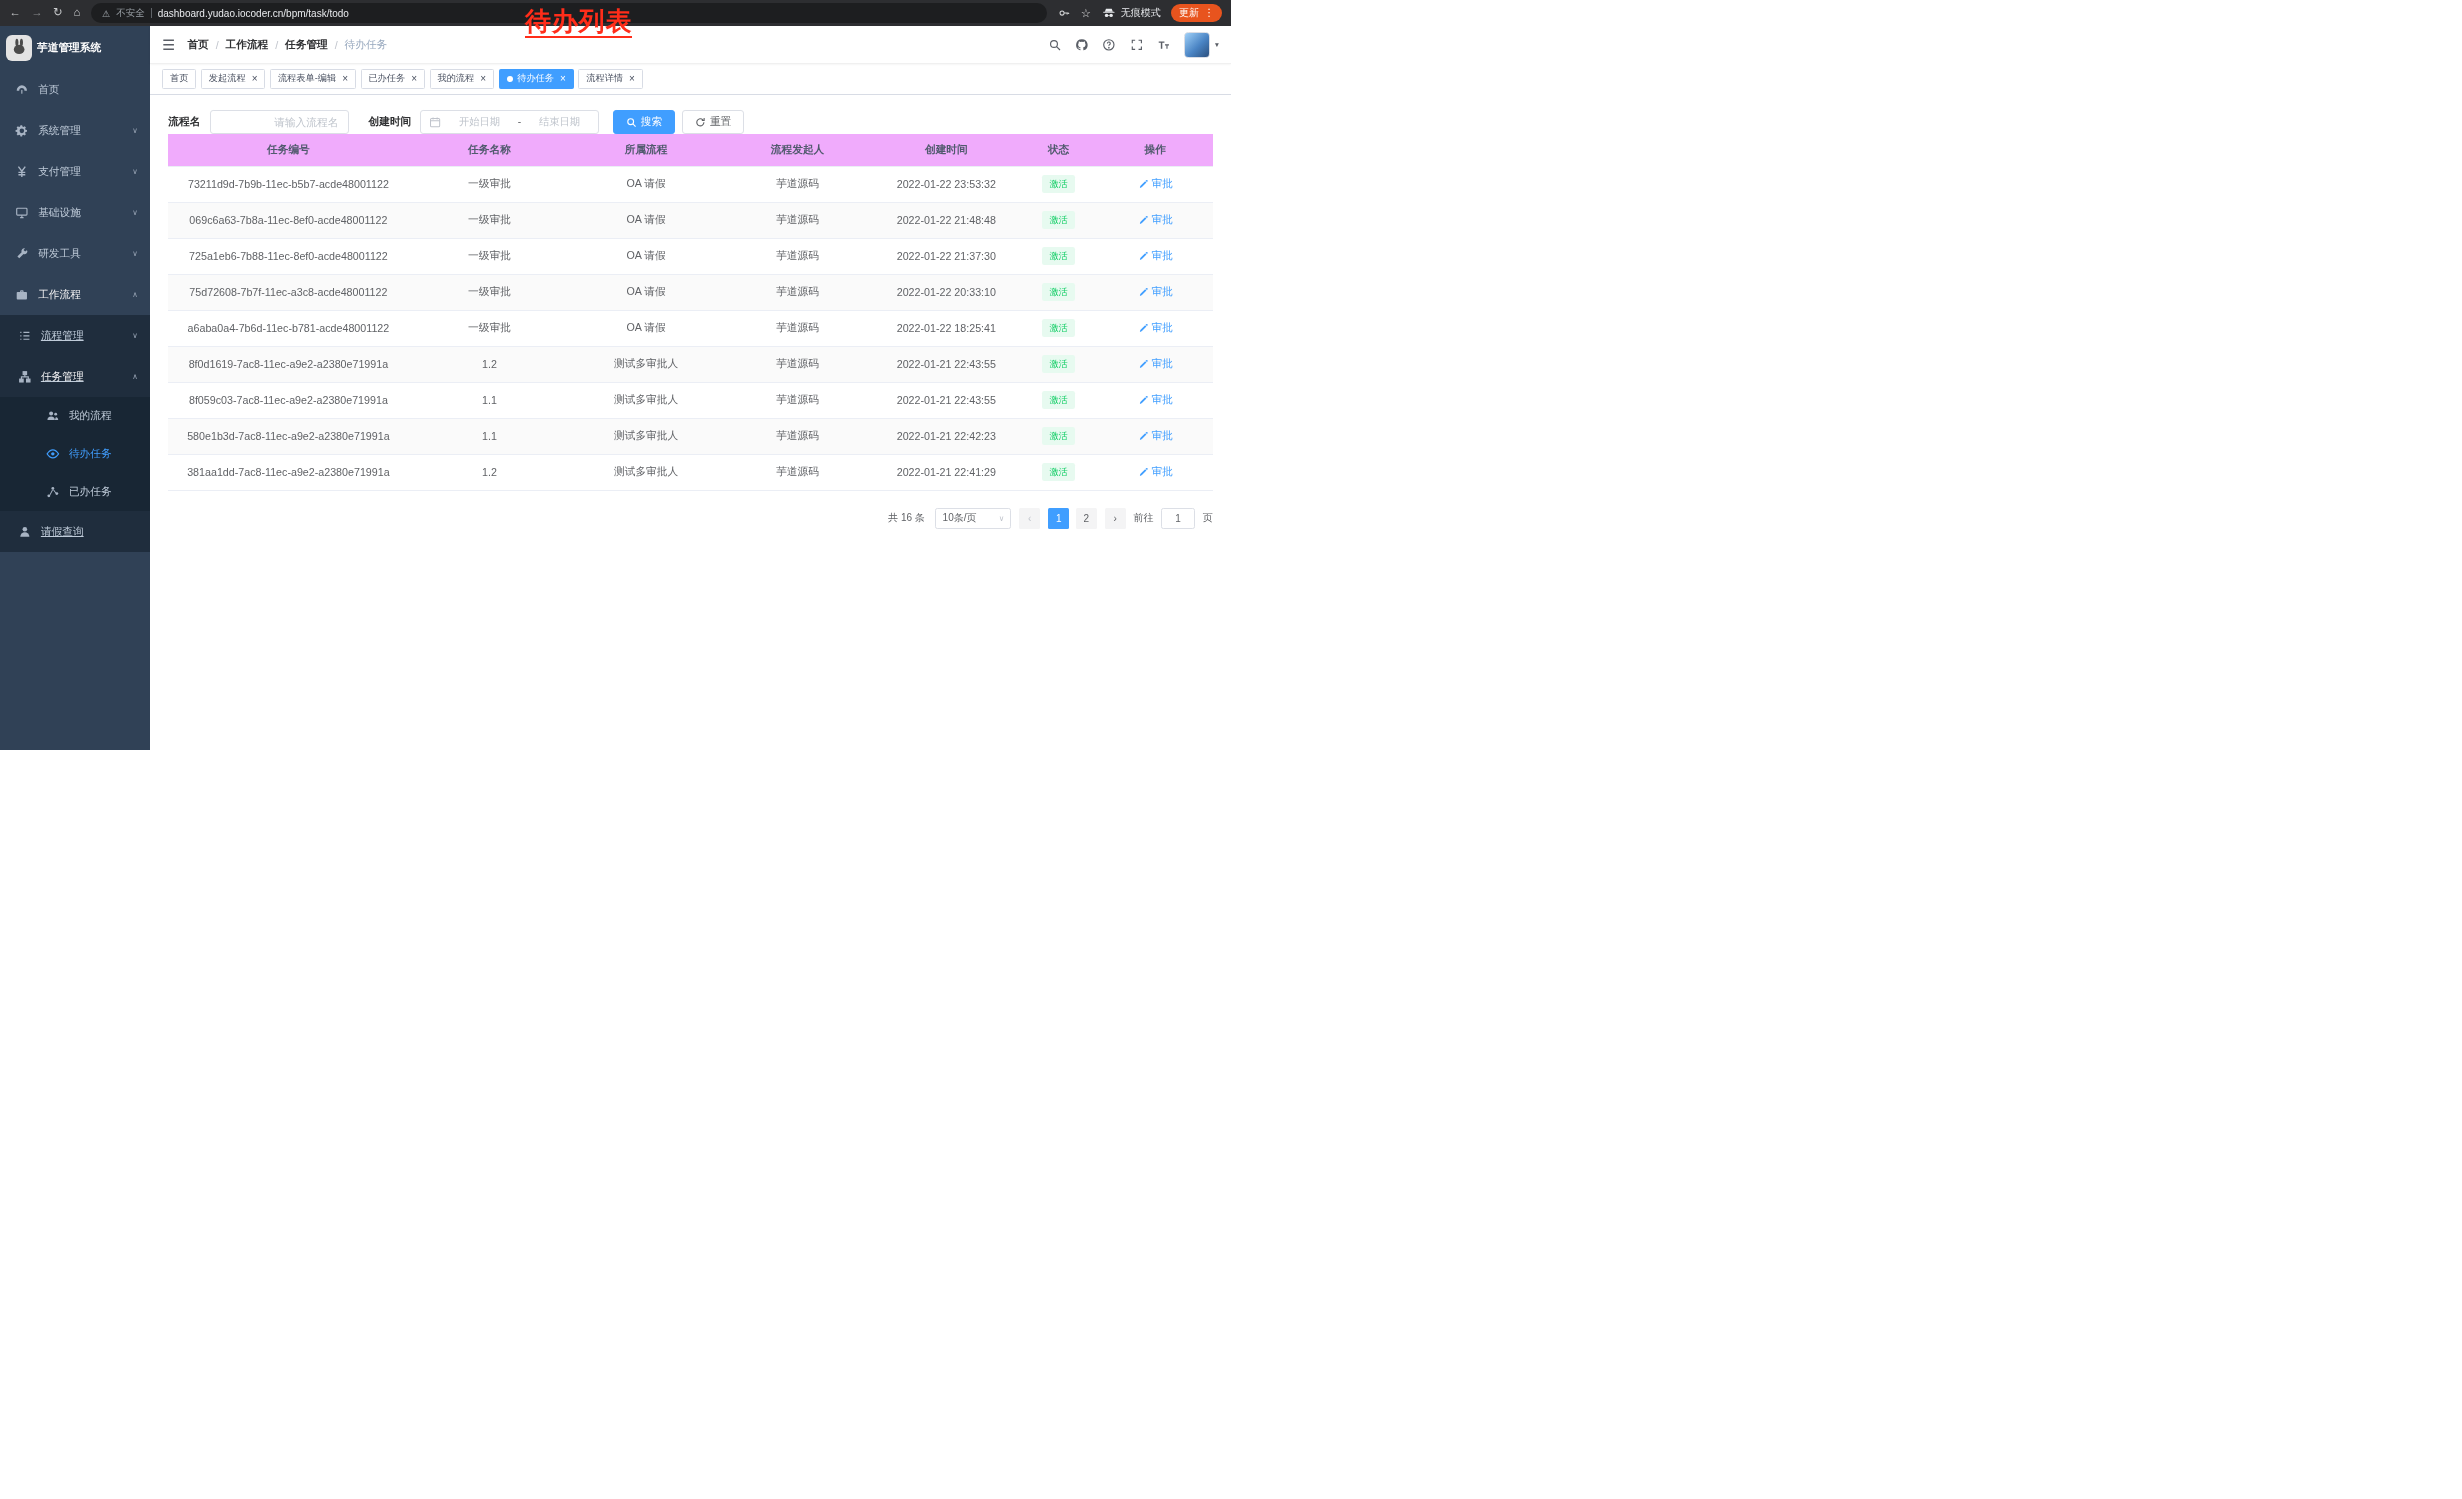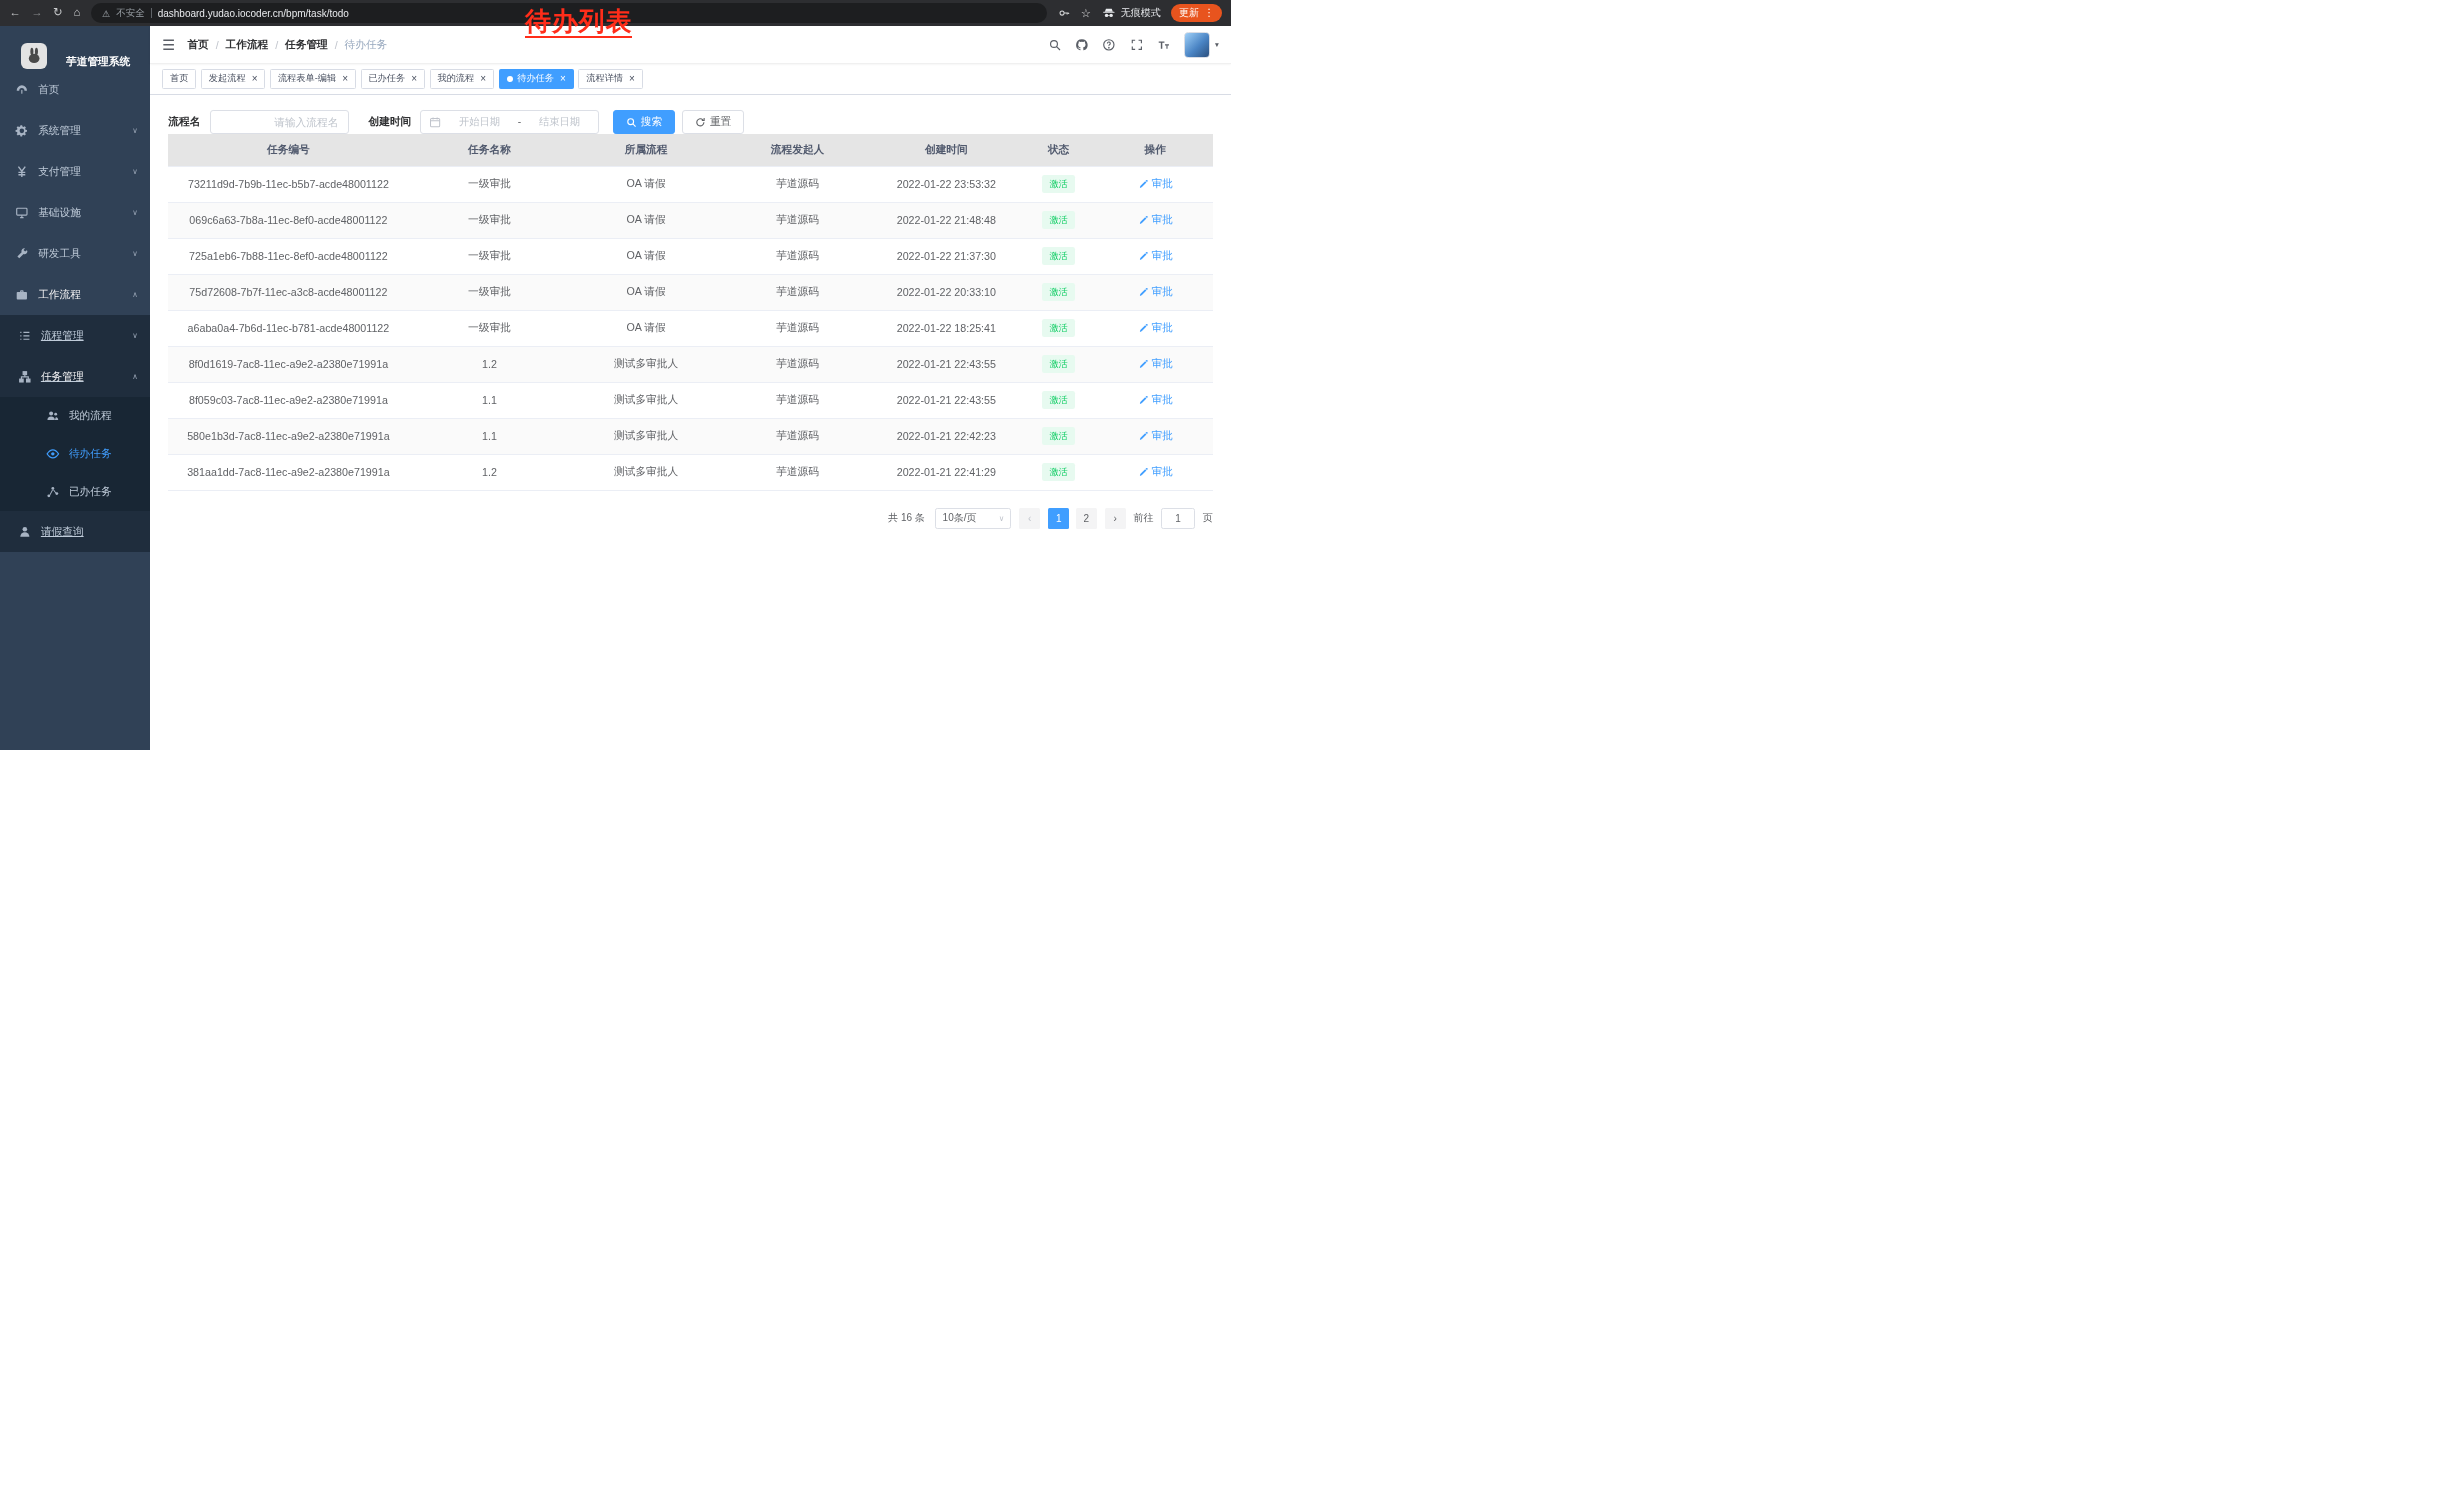--- a/index.html
+++ b/index.html
@@ -32,21 +32,21 @@
   
   .annotation {
     position:absolute; top:6.9px; left:525px; z-index:99;
     color:#ff2d1a; font-size:26px; font-weight:700; letter-spacing:0.8px;
     border-bottom:2.3px solid #ff2d1a; padding-bottom:0.8px; line-height:1.1;
   }
 
   
   .app { display:flex; height:724px; }
   .sidebar { width:150px; background:#304156; flex:none; display:flex; flex-direction:column; overflow:hidden; }
-  .logo { height:43px; display:flex; align-items:flex-end; gap:19px; padding:0 21px; }
+  .logo { height:43px; display:flex; align-items:center; gap:5px; padding:0 6px; }
   .logo-img { width:26px; height:26px; border-radius:6.1px; background:#e3e3e3; display:flex; align-items:center; justify-content:center; flex:none; }
   .logo-img svg { width:18.3px; height:18.3px; color:#4a4a4a; }
   .logo-title { color:#fff; font-size:10.7px; font-weight:700; white-space:nowrap; }
   .mi { height:41px; display:flex; align-items:center; gap:9.2px; padding:0 26px 0 15.3px; color:#bfcbd9; font-size:10.7px; position:relative; cursor:pointer; white-space:nowrap; }
   .mi svg { color:#a8b4c4; flex:none; }
   .mi .arrow { position:absolute; right:12.2px; font-size:7.6px; color:#96a2b3; }
   .mi.open > .mlabel { color:#f4f4f5; }
   .submenu { background:#1f2d3d; }
   .mi.sub { padding-left:18px;text-decoration:underline; }
   .submenu2 { background:#182634; }
@@ -84,21 +84,21 @@
   .finput::placeholder { color:#bfc4cc; }
   .daterange { width:179px; height:24.4px; border:0.8px solid #dcdfe6; border-radius:3.1px; display:flex; align-items:center; padding:0 7.6px; gap:6.9px; margin-right:13.7px; }
   .daterange svg { color:#c0c4cc; }
   .dr-ph { color:#bfc4cc; font-size:10.3px; flex:1; text-align:center; cursor:text; }
   .dr-sep { color:#606266; font-size:10.3px; }
   .btn { height:24.4px; border-radius:3.1px; display:inline-flex; align-items:center; gap:4.6px; padding:0 11.4px; font-size:10.7px; cursor:pointer; font-family:inherit; }
   .btn-search { background:#409eff; border:0.8px solid #409eff; color:#fff; margin-right:7.6px;text-align:center; }
   .btn-reset { background:#fff; border:0.8px solid #dcdfe6; color:#606266; }
 
   table { width:100%; border-collapse:collapse; font-size:10.7px; table-layout:fixed; }
-  thead th { height:32px; background:#e5e5e5; color:#515a6e; font-weight:700; text-align:center; border-bottom:0.8px solid #ebeef5; }
+  thead th { height:32px; background:#f0abfc; color:#515a6e; font-weight:700; text-align:center; border-bottom:0.8px solid #ebeef5; }
   tbody td { height:36px; text-align:center; color:#606266; border-bottom:0.8px solid #ebeef5; overflow:hidden; white-space:nowrap; }
   tbody tr:nth-child(even) { background:#fafafa; }
   .status-tag { display:inline-block; padding:2.3px 7.6px; font-size:9.2px; border-radius:2.3px; background:#e7faf0; color:#13ce66; }
   .approve { display:inline-flex; align-items:center; gap:3.1px; color:#409eff; cursor:pointer; text-decoration:none; }
 
   
   .pagination { display:flex; align-items:center; justify-content:flex-end; gap:7.6px; margin-top:17px; font-size:10px; color:#606266; }
   .ptotal { margin-right:3.1px; }
   .psel { width:76px; height:21.4px; border:0.8px solid #dcdfe6; border-radius:2.3px; display:flex; align-items:center; justify-content:space-between; padding:0 6.1px; cursor:pointer; color:#606266; }
   .psel .caret { color:#c0c4cc; }

